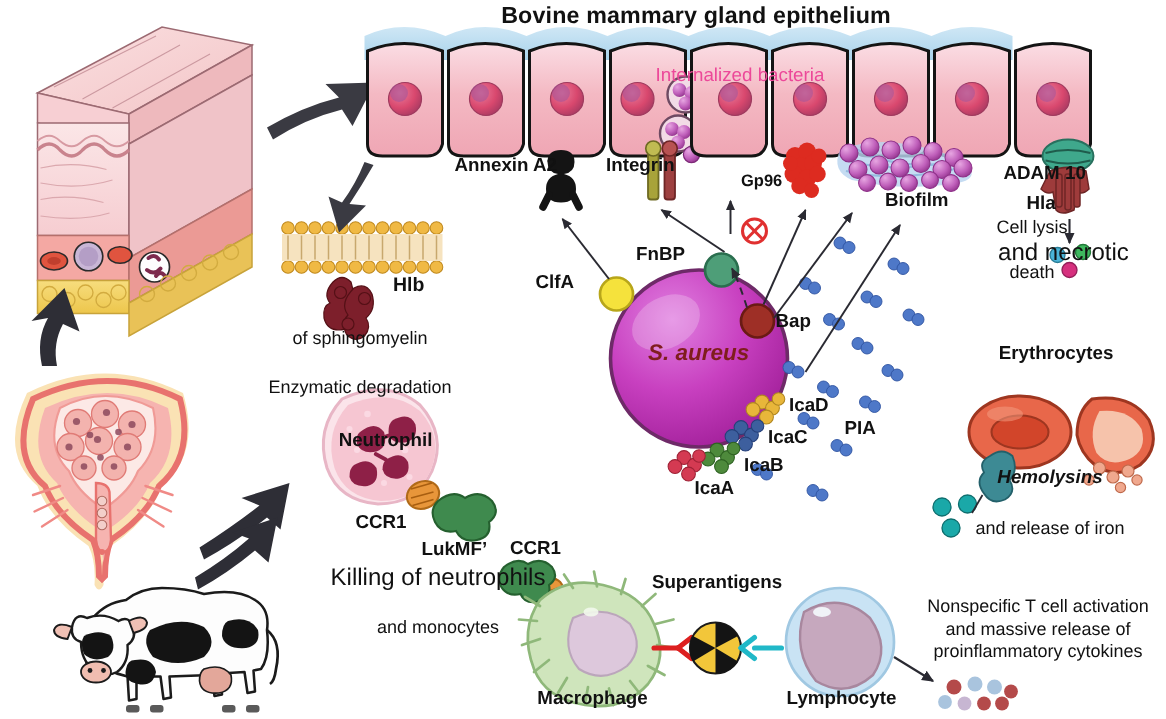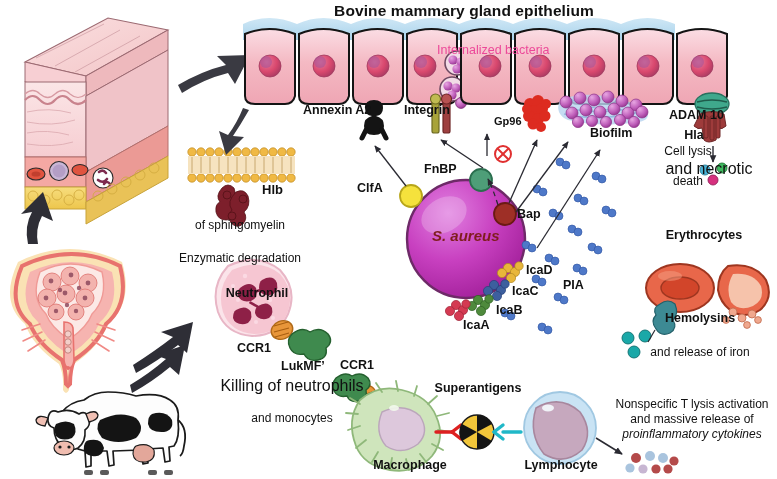--- a/index.html
+++ b/index.html
@@ -669,29 +669,29 @@
 
   <div class="lbl b" style="left:237px;top:341px;font-size:12.5px;">CCR1</div>
 
   <div class="lbl b" style="left:340px;top:358px;font-size:12.5px;">CCR1</div>
 
   <div class="lbl b" style="left:281px;top:359px;font-size:12.5px;">LukMF’</div>
 
   <div class="lbl ctr" style="left:292px;top:377px;font-size:16px;">Killing of neutrophils</div>
   <div class="lbl ctr" style="left:292px;top:412px;font-size:12px;">and monocytes</div>
 
-  <div class="lbl b ctr" style="left:395px;top:458px;font-size:12.5px;margin-left:15px;">Macrophage</div>
+  <div class="lbl b ctr" style="left:395px;top:458px;font-size:12.5px;">Macrophage</div>
 
   <div class="lbl b ctr" style="left:478px;top:381px;font-size:12.5px;">Superantigens</div>
 
   <div class="lbl b ctr" style="left:561px;top:458px;font-size:12.5px;">Lymphocyte</div>
 
-  <div class="lbl ctr" style="left:692px;top:398px;font-size:12px;">Nonspecific T lysis activation</div>
+  <div class="lbl ctr" style="left:692px;top:398px;font-size:12px;">Nonspecific T cell activation</div>
   <div class="lbl ctr" style="left:692px;top:413px;font-size:12px;">and massive release of</div>
-  <div class="lbl ctr" style="left:692px;top:428px;font-size:12px;font-style:italic;">proinflammatory cytokines</div>
+  <div class="lbl ctr" style="left:692px;top:428px;font-size:12px;">proinflammatory cytokines</div>
 
   <div class="lbl b ctr" style="left:704px;top:228px;font-size:12.5px;">Erythrocytes</div>
 
-  <div class="lbl b ctr" style="left:700px;top:311px;font-size:12.5px;">Hemolysins</div>
+  <div class="lbl b ctr" style="left:700px;top:311px;font-size:12.5px;font-style:italic;">Hemolysins</div>
 
   <div class="lbl ctr" style="left:700px;top:346px;font-size:12px;">and release of iron</div>
 
 </div>
 
 </body></html>

